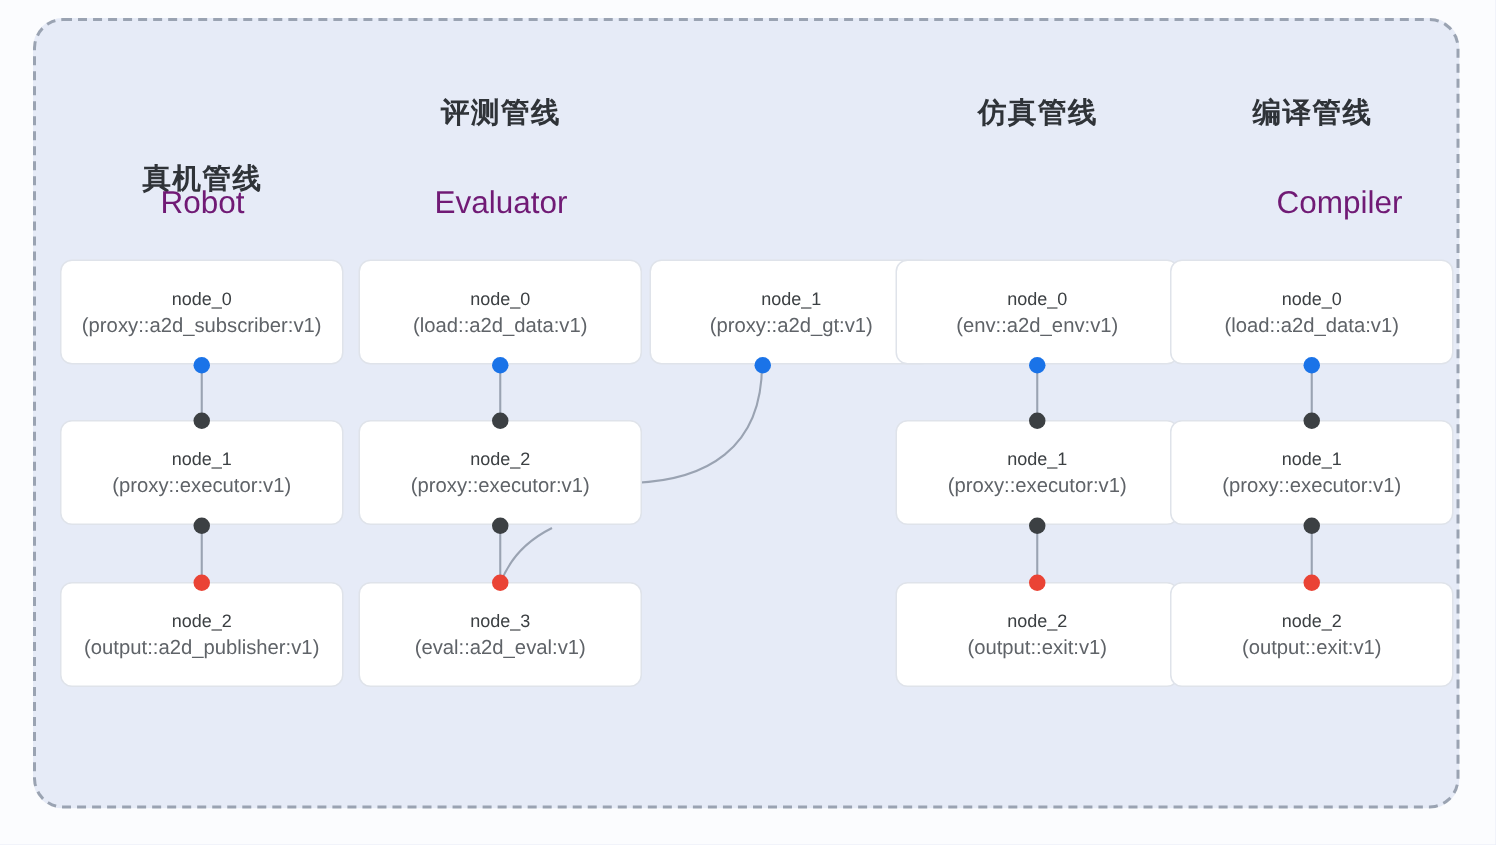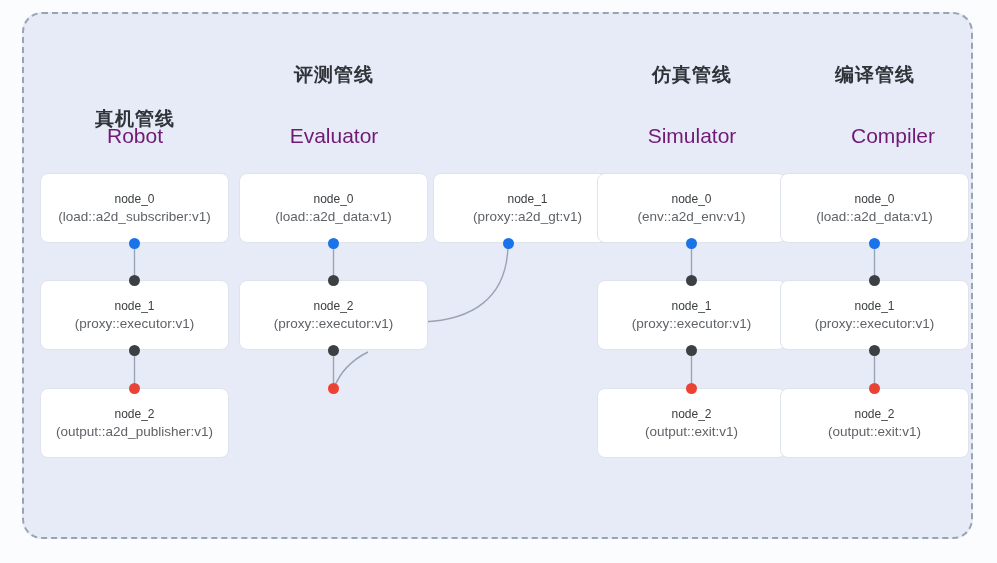--- a/index.html
+++ b/index.html
@@ -99,21 +99,21 @@
 
     <line x1="874.5" y1="243" x2="874.5" y2="280" stroke="#9aa3b2" stroke-width="1.4"></line>
     <line x1="874.5" y1="350" x2="874.5" y2="388" stroke="#9aa3b2" stroke-width="1.4"></line>
   </svg>
 
   <div class="col-head col-cn" style="left:40px;margin-top:44px;">真机管线</div>
   <div class="col-head col-en" style="left:40px;">Robot</div>
 
   <div class="node" style="left:40px;top:173px;">
     <div class="nname">node_0</div>
-    <div class="nspec">(load::a2d_subscriber:v1)</div>
+    <div class="nspec">(proxy::a2d_subscriber:v1)</div>
   </div>
   <div class="dot blue" style="left:129px;top:237.5px;"></div>
 
   <div class="node" style="left:40px;top:280px;">
     <div class="nname">node_1</div>
     <div class="nspec">(proxy::executor:v1)</div>
   </div>
   <div class="dot black" style="left:129px;top:274.5px;"></div>
   <div class="dot black" style="left:129px;top:344.5px;"></div>
 
@@ -138,24 +138,27 @@
   </div>
   <div class="dot blue" style="left:503px;top:237.5px;"></div>
 
   <div class="node" style="left:239px;top:280px;">
     <div class="nname">node_2</div>
     <div class="nspec">(proxy::executor:v1)</div>
   </div>
   <div class="dot black" style="left:328px;top:274.5px;"></div>
   <div class="dot black" style="left:328px;top:344.5px;"></div>
 
+  <div class="node" style="left:239px;top:388px;">
+    <div class="nname">node_3</div>
+    <div class="nspec">(eval::a2d_eval:v1)</div>
+  </div>
   <div class="dot red" style="left:328px;top:382.5px;"></div>
 
   <div class="col-head col-cn" style="left:597px;">仿真管线</div>
-  <div class="col-head col-en" style="left:597px;">Simulator</div>
 
   <div class="node" style="left:597px;top:173px;">
     <div class="nname">node_0</div>
     <div class="nspec">(env::a2d_env:v1)</div>
   </div>
   <div class="dot blue" style="left:686px;top:237.5px;"></div>
 
   <div class="node" style="left:597px;top:280px;">
     <div class="nname">node_1</div>
     <div class="nspec">(proxy::executor:v1)</div>

